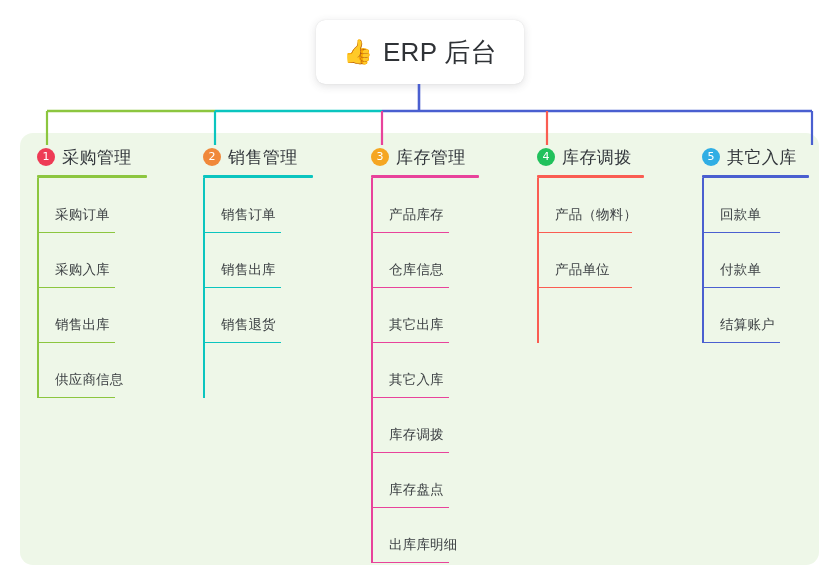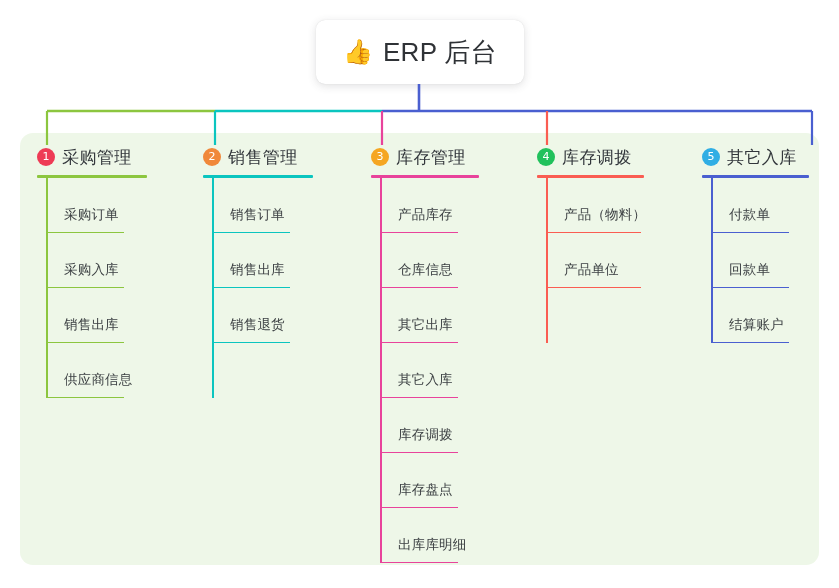--- a/index.html
+++ b/index.html
@@ -104,21 +104,20 @@
   }
   .col-underline {
     height: 3px;
     margin-top: 6px;
     border-radius: 1px;
   }
 
   
   .branch {
     position: relative;
-    margin-left: 9px;
     padding-left: 0;
   }
   .spine {
     position: absolute;
     left: 0;
     top: 0;
     width: 1.6px;
   }
   .leaf {
     position: relative;
@@ -271,28 +270,28 @@
       </div>
       <div class="column" style="left: 702px;">
         <div class="col-head">
           <span class="badge" style="background: rgb(48, 174, 228);">5</span>
           <span class="col-title">其它入库</span>
         </div>
         <div class="col-underline" style="background: rgb(74, 95, 208); width: 107px;"></div>
         <div class="branch">
           <div class="spine" style="background: rgb(74, 95, 208); height: 165px;"></div>
           <div class="leaf">
+            <span class="leaf-label">回款单</span>
+            <div class="leaf-rule" style="background: rgb(74, 95, 208); width: 78px;"></div>
+          </div>
+          <div class="leaf">
             <span class="leaf-label">付款单</span>
             <div class="leaf-rule" style="background: rgb(74, 95, 208); width: 78px;"></div>
           </div>
           <div class="leaf">
-            <span class="leaf-label">回款单</span>
-            <div class="leaf-rule" style="background: rgb(74, 95, 208); width: 78px;"></div>
-          </div>
-          <div class="leaf">
             <span class="leaf-label">结算账户</span>
             <div class="leaf-rule" style="background: rgb(74, 95, 208); width: 78px;"></div>
           </div>
         </div>
       </div>
     </div>
 
 </div>
 
 </body></html>

